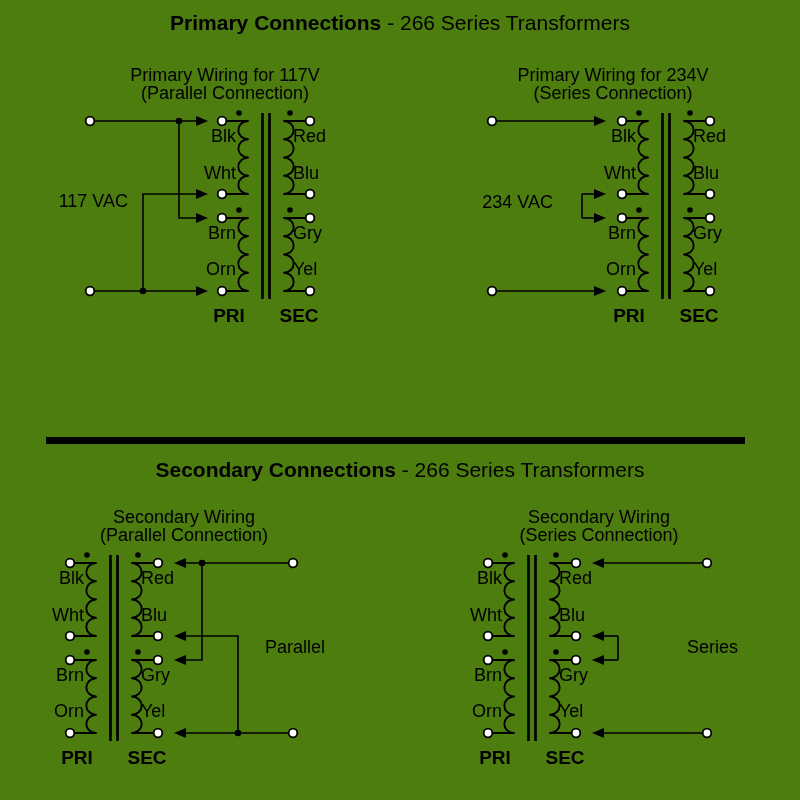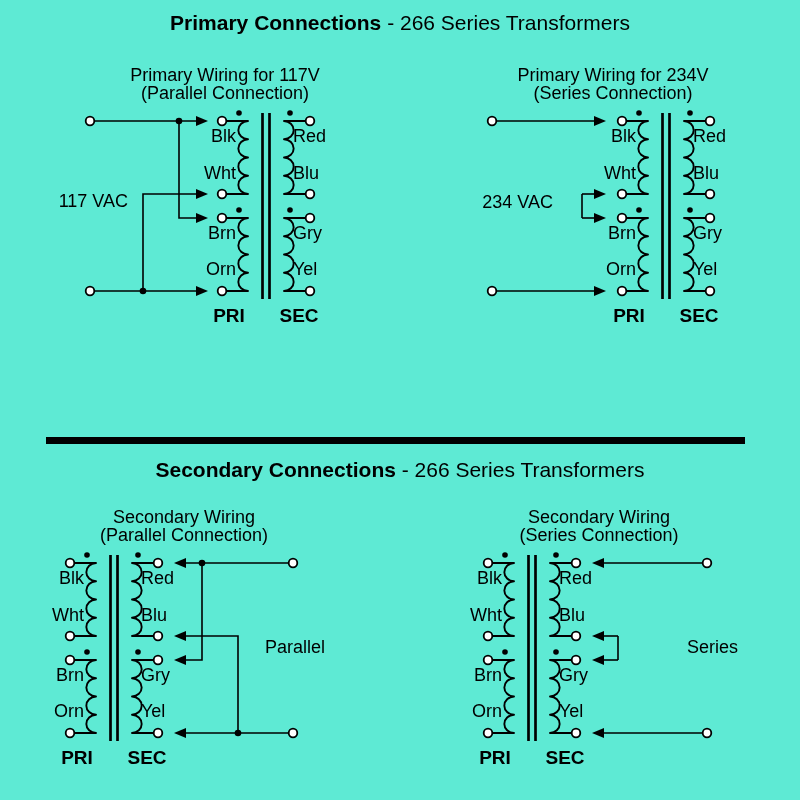--- a/index.html
+++ b/index.html
@@ -1,16 +1,16 @@
 <!DOCTYPE html>
 <html><head>
 <meta charset="utf-8">
 <style>
   html,body{margin:0;padding:0;background:#ffffff;}
-  .page{width:800px;height:800px;position:relative;background:#5eead4;overflow:hidden;}
+  .page{width:800px;height:800px;position:relative;background:#4d7c0f;overflow:hidden;}
   svg{display:block;}
   text{font-family:"Liberation Sans", sans-serif;fill:#000000;}
   .h1{font-size:21px;}
   .h1 .b{font-weight:bold;}
   .sub{font-size:18px;}
   .lbl{font-size:18px;}
   .cap{font-size:19px;font-weight:bold;}
   .src{font-size:18px;}
   .wire{stroke:#000000;stroke-width:1.6;fill:none;}
   .coil{stroke:#000000;stroke-width:1.9;fill:none;stroke-linejoin:round;}

